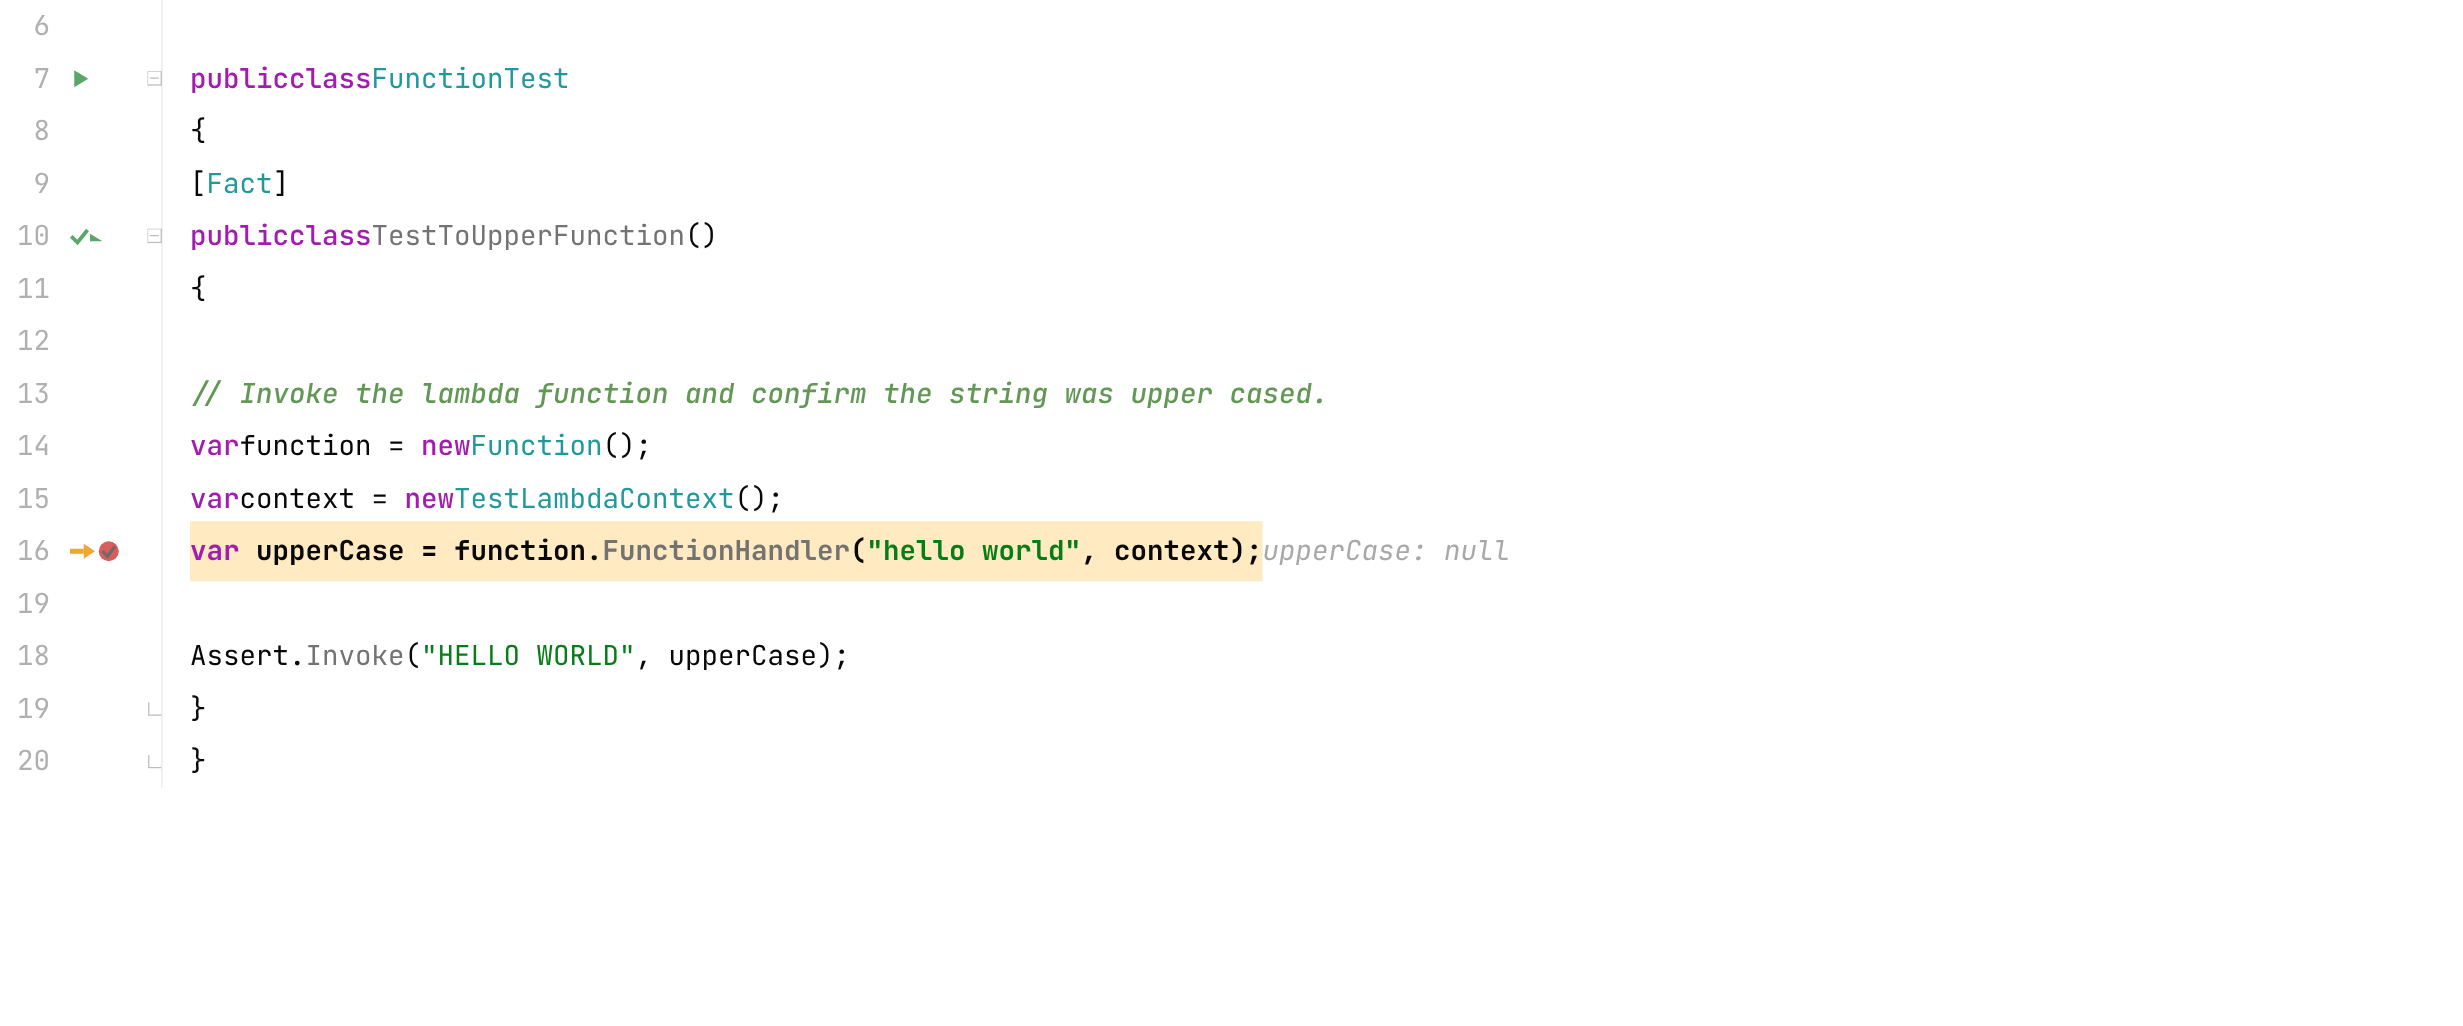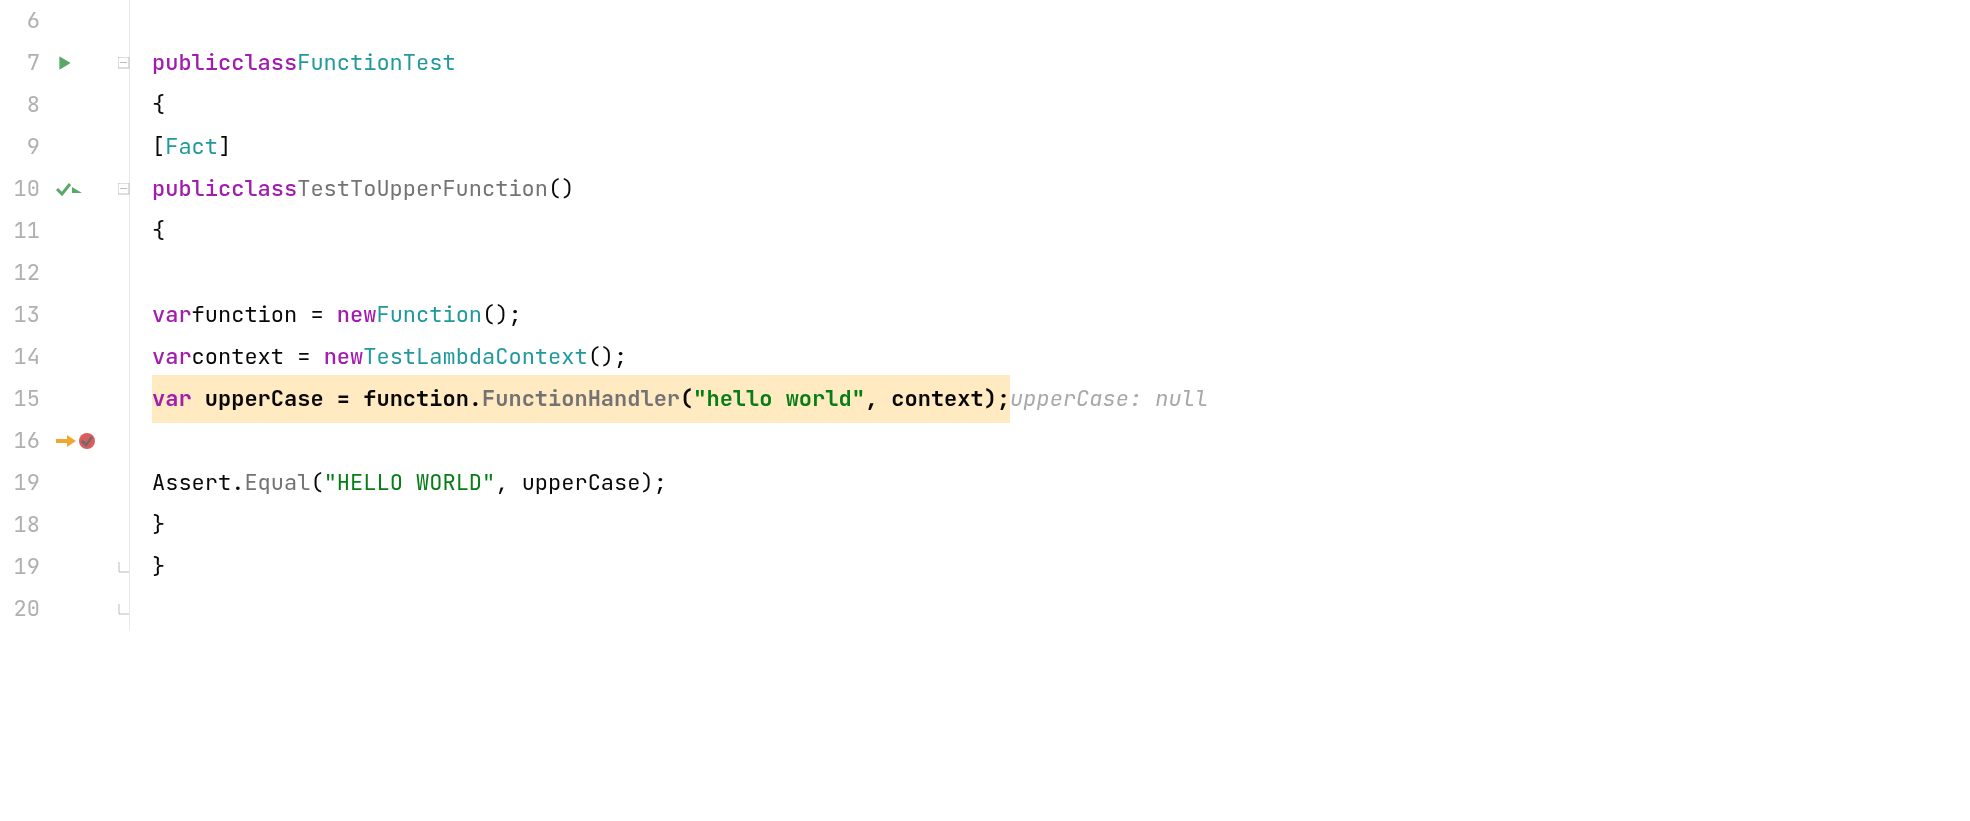--- a/index.html
+++ b/index.html
@@ -147,28 +147,29 @@
     <div class="codeline"><span class="punct">{</span></div>
 
     <div class="codeline">    <span class="punct">[</span><span class="type">Fact</span><span class="punct">]</span></div>
 
     <div class="codeline">    <span class="kw">public</span> <span class="kw">class</span> <span class="fnname">TestToUpperFunction</span><span class="punct">()</span></div>
 
     <div class="codeline">    <span class="punct">{</span></div>
 
     <div class="codeline"></div>
 
+    <div class="codeline">        <span class="comment-green">// Invoke the lambda function and confirm the string was upper cased.</span></div>
 
     <div class="codeline">        <span class="kw">var</span> <span class="ident">function</span><span class="punct"> = </span><span class="kw">new</span> <span class="type">Function</span><span class="punct">();</span>   </div>
 
     <div class="codeline">        <span class="kw">var</span> <span class="ident">context</span><span class="punct"> = </span><span class="kw">new</span> <span class="type">TestLambdaContext</span><span class="punct">();</span>   </div>
 
     <div class="codeline">        <span class="highlight-line"><span class="kw bold">var</span> <span class="ident bold">upperCase</span><span class="punct bold"> = </span><span class="ident bold">function</span><span class="punct bold">.</span><span class="fnname bold">FunctionHandler</span><span class="punct bold">(</span><span class="string bold">"hello world"</span><span class="punct bold">, </span><span class="ident bold">context</span><span class="punct bold">);</span></span>   <span class="hint">upperCase: null</span></div>
 
     <div class="codeline"></div>
 
-    <div class="codeline">        <span class="ident">Assert</span><span class="punct">.</span><span class="fnname">Equal</span><span class="punct">(</span><span class="string">"HELLO WORLD"</span><span class="punct">, </span><span class="ident">upperCase</span><span class="punct">);</span></div>
+    <div class="codeline">        <span class="ident">Assert</span><span class="punct">.</span><span class="fnname">Invoke</span><span class="punct">(</span><span class="string">"HELLO WORLD"</span><span class="punct">, </span><span class="ident">upperCase</span><span class="punct">);</span></div>
 
     <div class="codeline">    <span class="punct">}</span></div>
 
     <div class="codeline"><span class="punct">}</span></div>
   </div>
 </div>
 
 </body></html>

